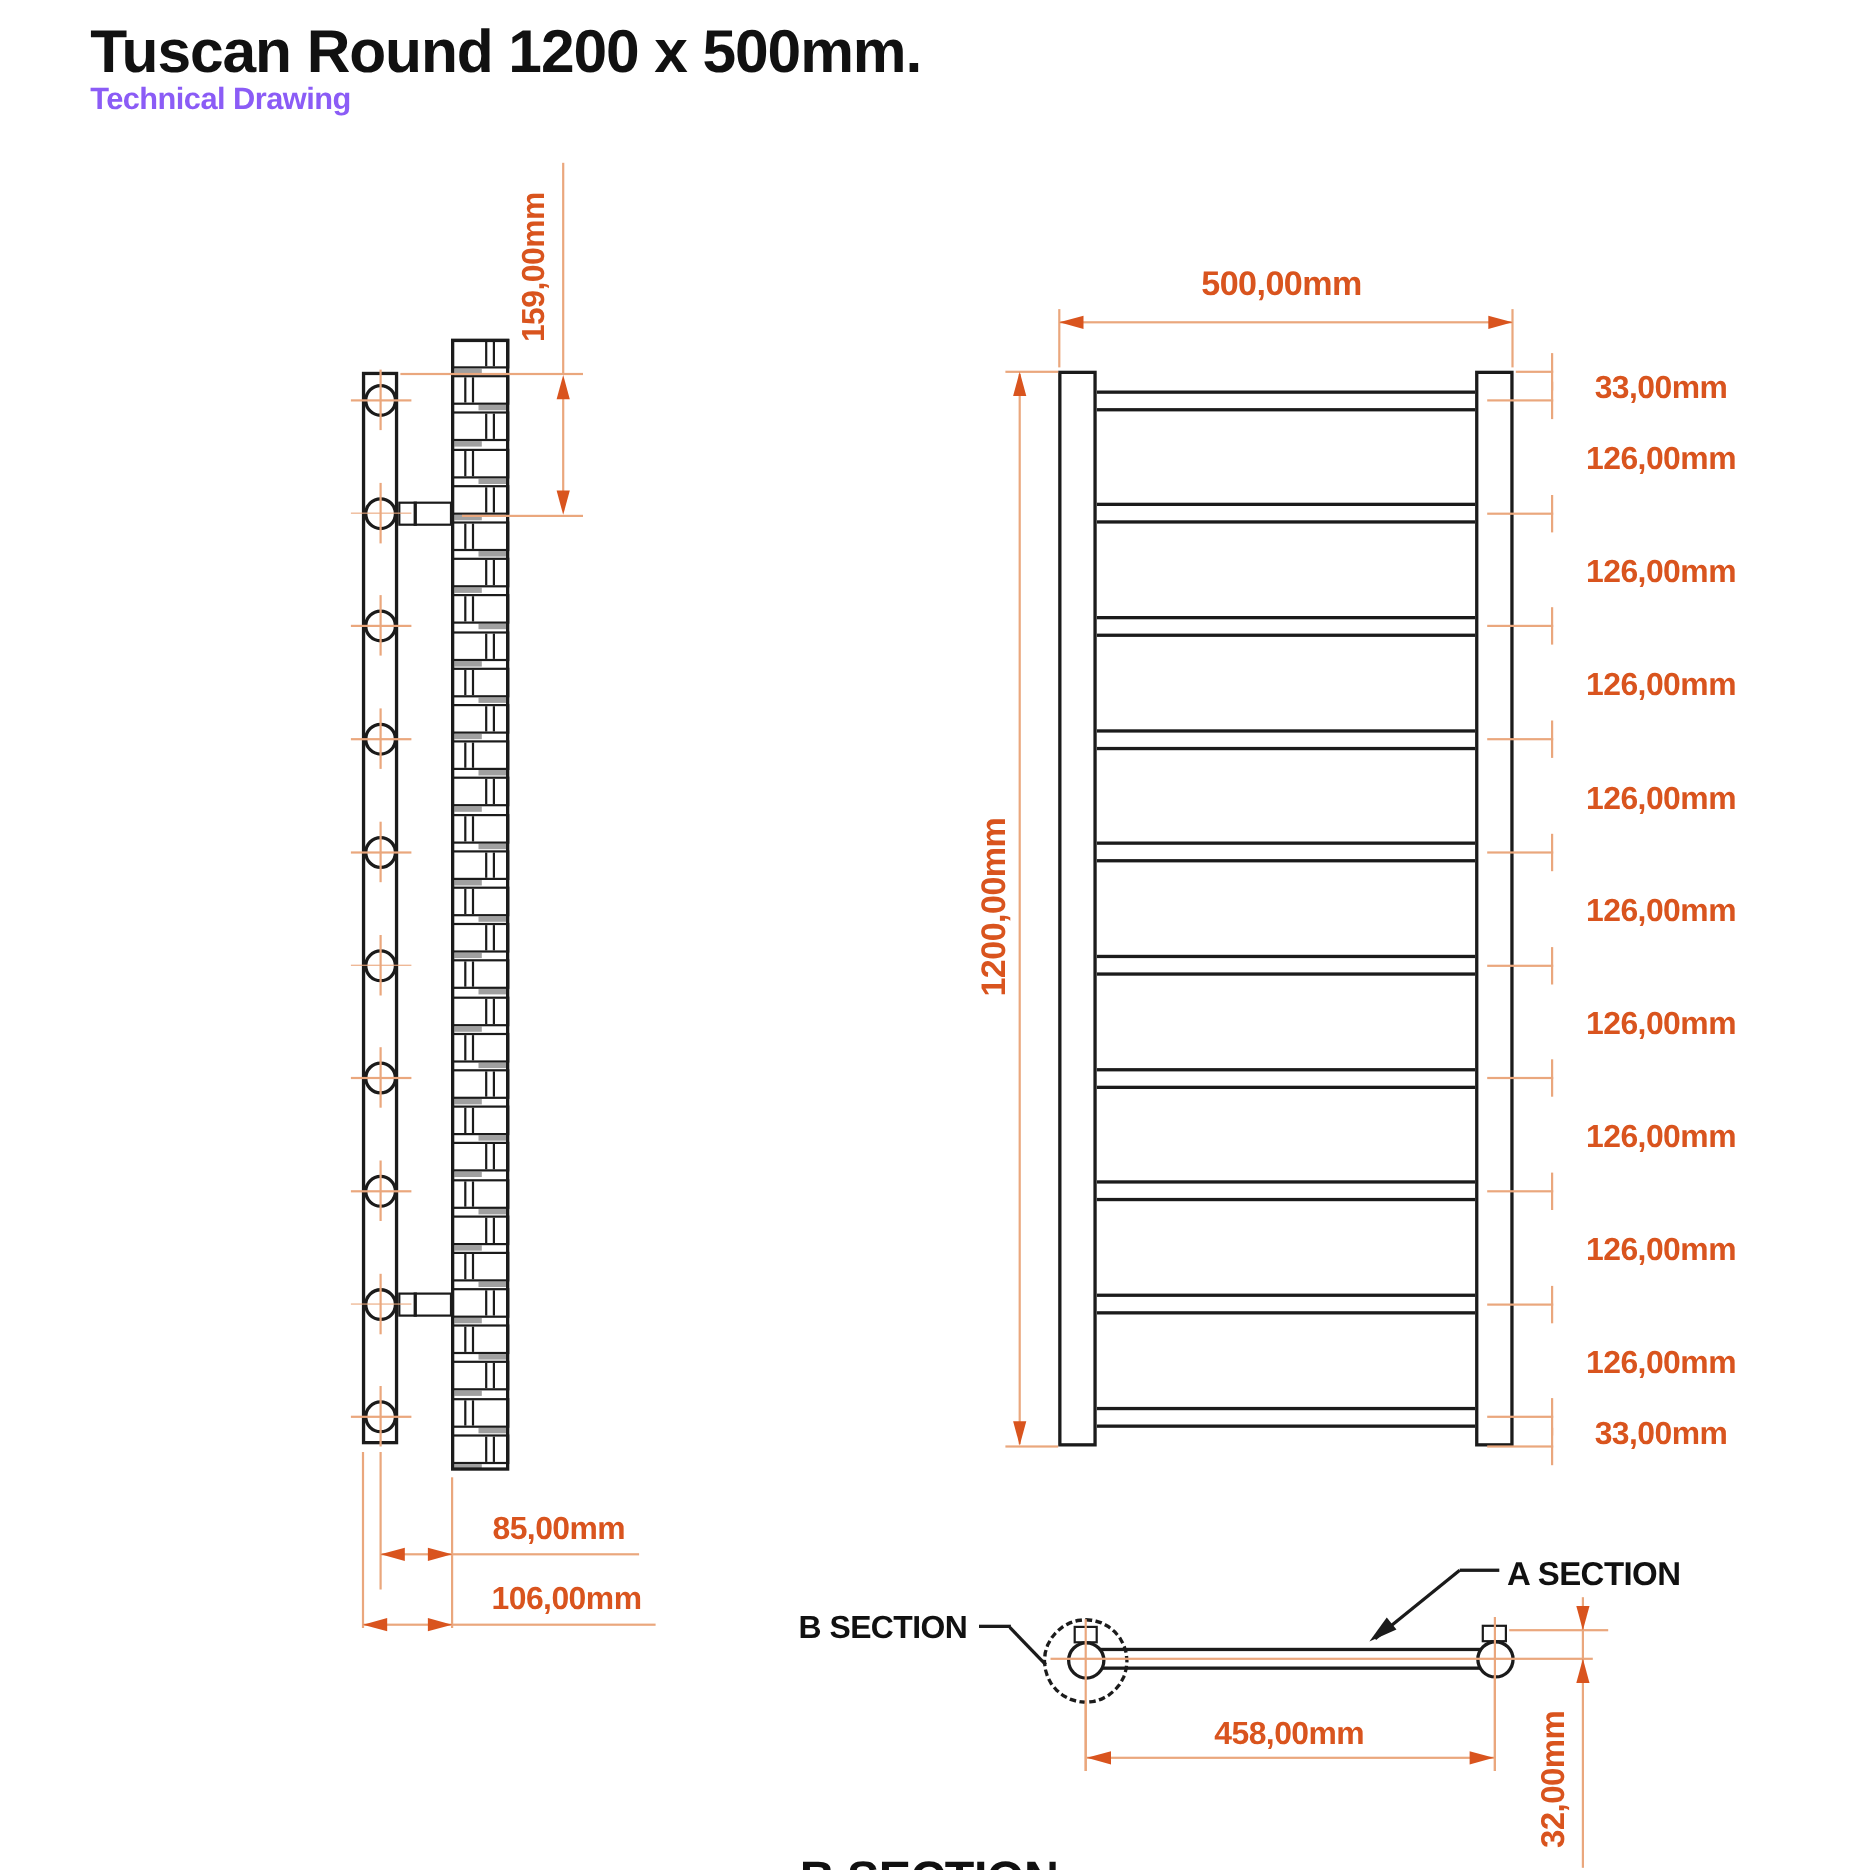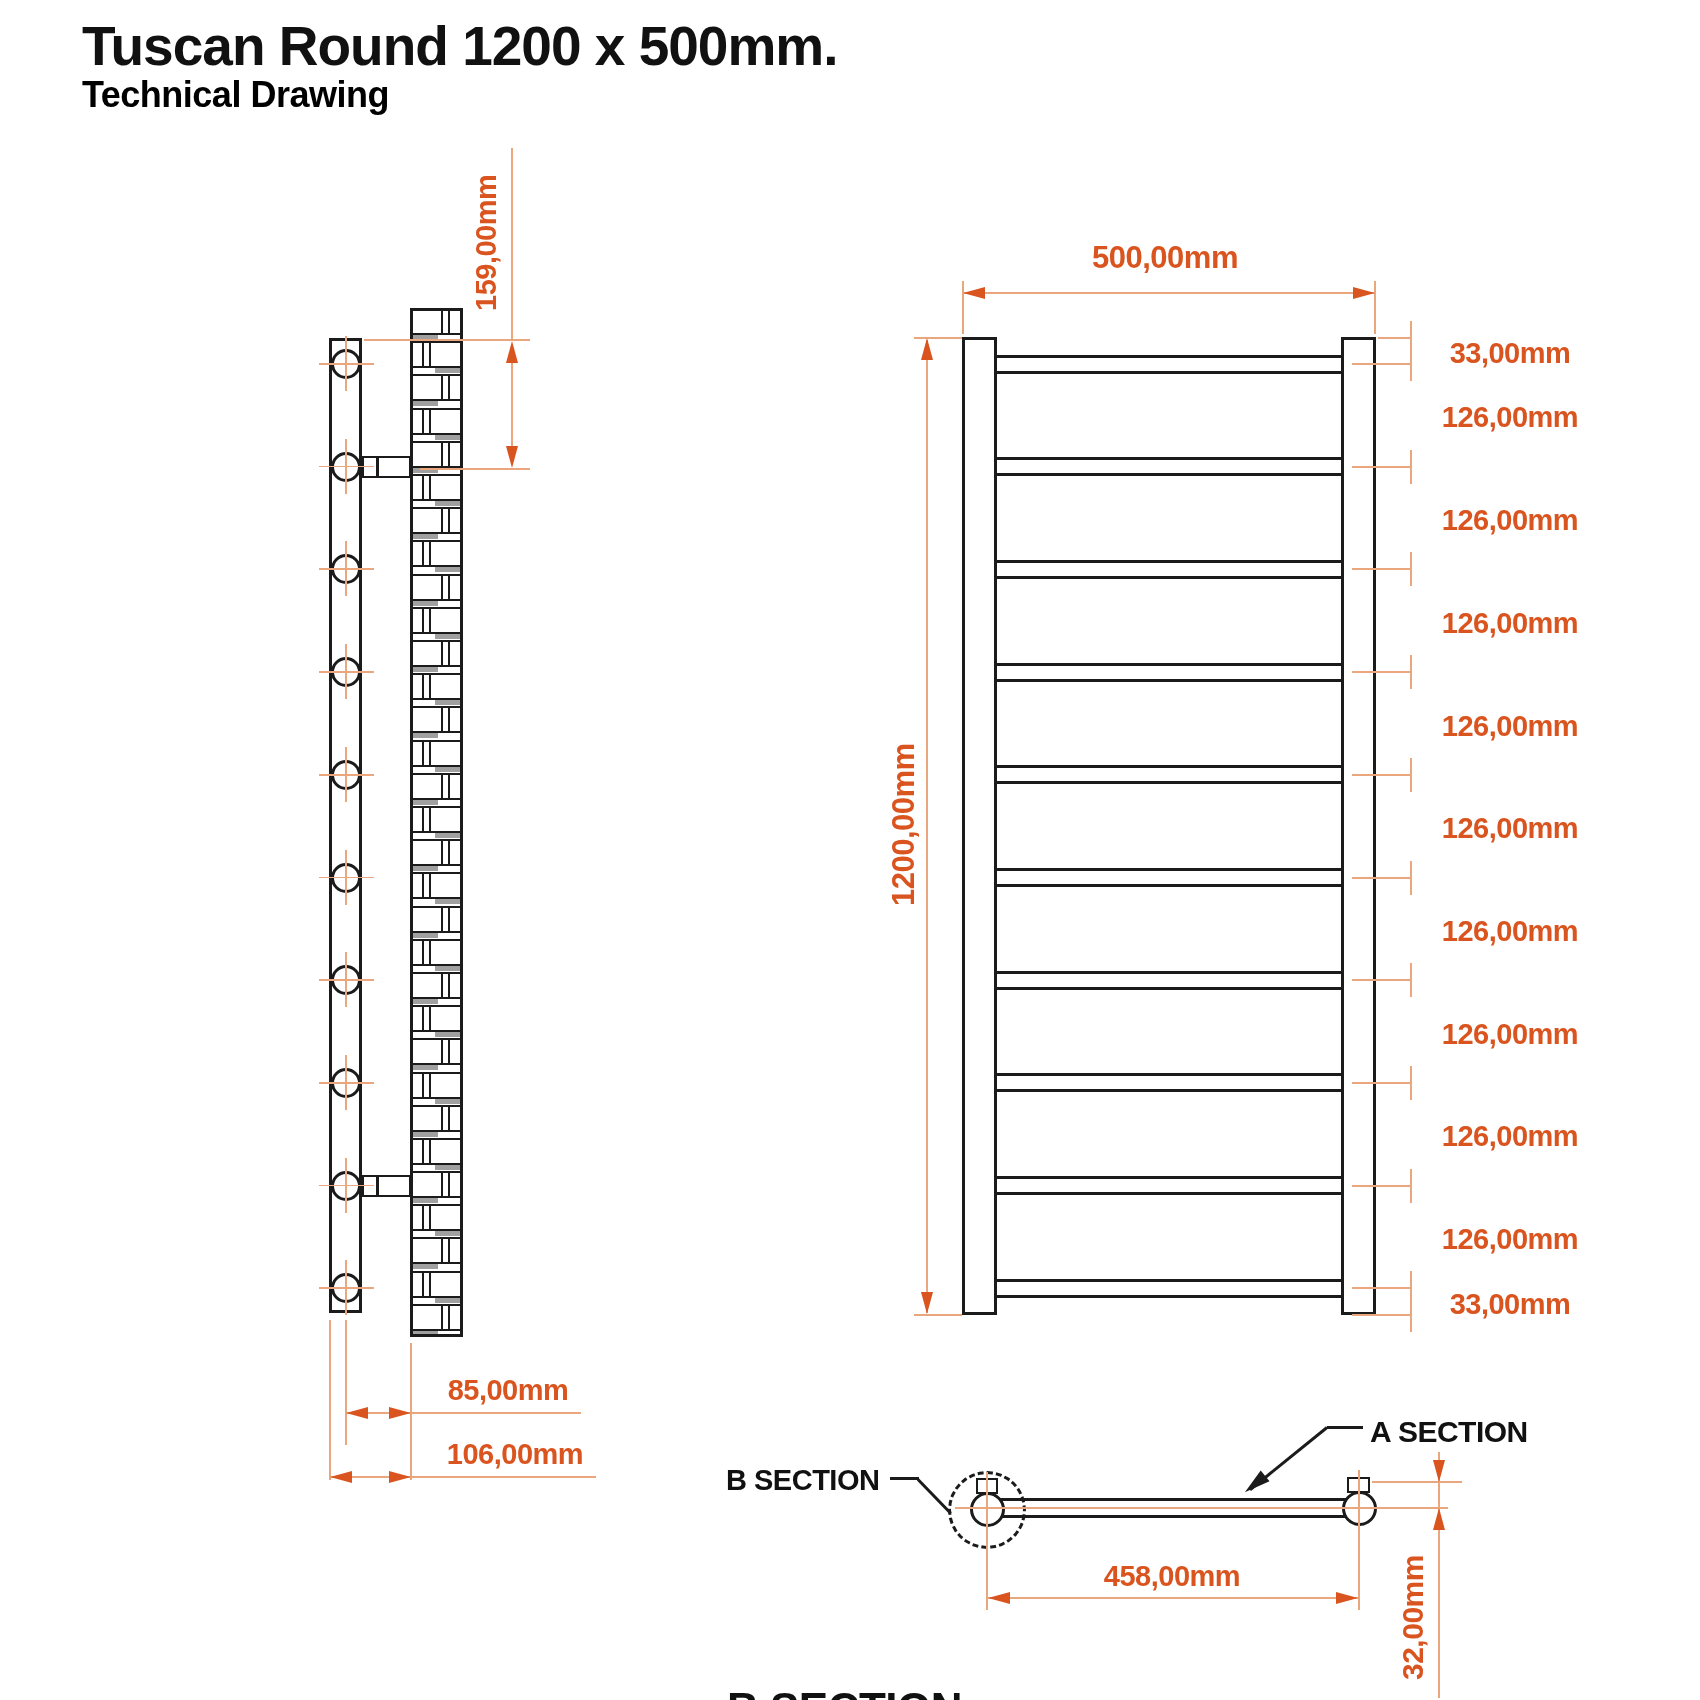--- a/index.html
+++ b/index.html
@@ -8,21 +8,21 @@
     --bk:#1b1b1b;        
   }
   html,body{margin:0;padding:0;background:#ffffff;}
   #canvas{
     position:relative;width:1700px;height:1700px;background:#ffffff;
     overflow:hidden;font-family:"Liberation Sans","DejaVu Sans",sans-serif;
   }
   .abs{position:absolute;}
   
   .title{font-weight:bold;color:#111;font-size:55px;letter-spacing:-1px;white-space:nowrap;}
-  .subtitle{font-weight:bold;color:#000000;font-size:36px;letter-spacing:-0.5px;white-space:nowrap;}
+  .subtitle{font-weight:bold;color:#8b5cf6;font-size:28px;letter-spacing:-0.5px;white-space:nowrap;}
   .dimtxt{font-weight:bold;color:var(--oa);font-size:29px;letter-spacing:-0.5px;white-space:nowrap;text-align:center;}
   .sectxt{font-weight:bold;color:#111;font-size:30px;letter-spacing:-0.5px;white-space:nowrap;}
   .vtext{writing-mode:vertical-rl;transform:rotate(180deg);text-align:center;}
   
   .hl{height:2px;background:var(--ol);}          
   .vl{width:2px;background:var(--ol);}           
   .bhl{background:var(--bk);}                    
   
   .ar{width:0;height:0;}
   .ar-l{border-top:6px solid transparent;border-bottom:6px solid transparent;border-right:22px solid var(--oa);}

